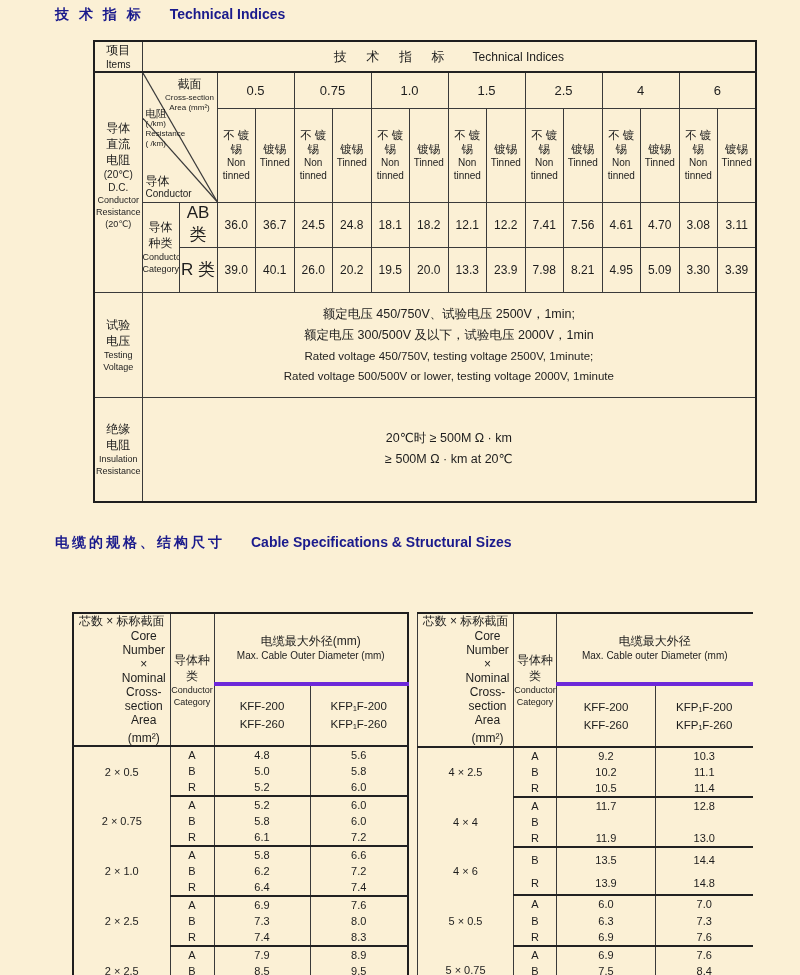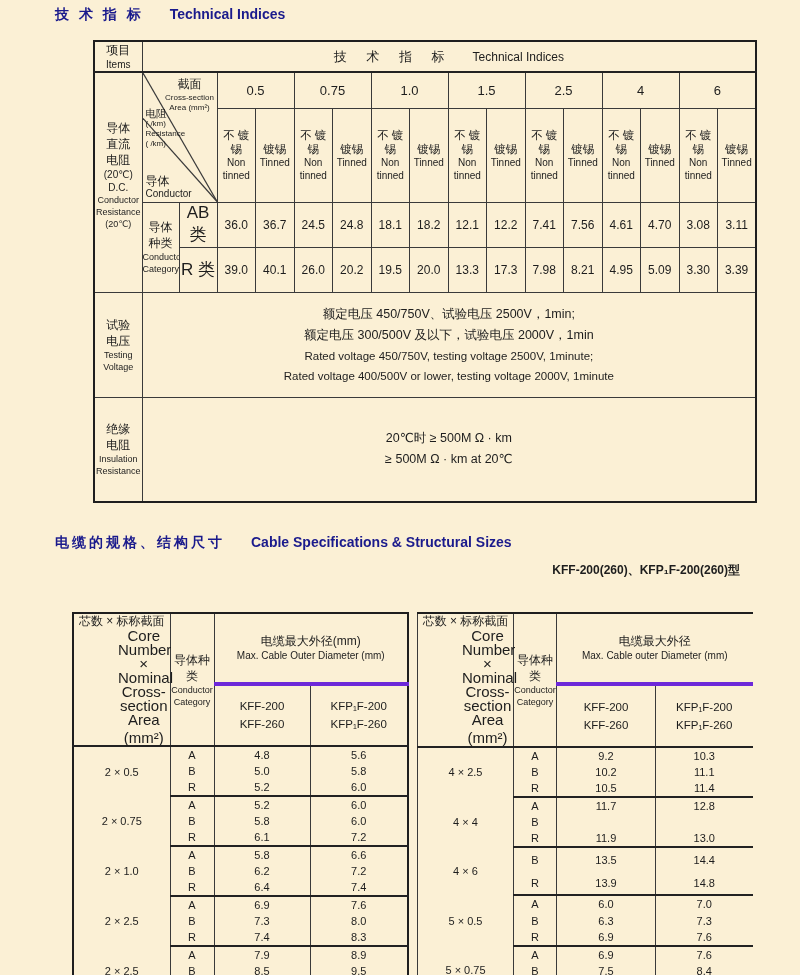--- a/index.html
+++ b/index.html
@@ -52,21 +52,21 @@
   .t2 tr.h1{height:44px;}
   .t2 tr.h2{height:38px;}
   .t2 td.hjoin{border-bottom:2px solid #222;}
   .t2 td.diahead{border-bottom:4px solid #6d28d9;}
   .t2 td.sub{border-bottom:2px solid #222;font-size:11.5px;line-height:18px;}
   .t2 tr.gr{height:16px;}
   .t2 tr.gr2{height:24px;}
   .t2 tr.glast td{border-bottom:2px solid #222;}
   .t2 td.val,.t2 td.cat,.t2 td.glabel{font-size:11px;line-height:16px;}
   .t2 .corehead .zh12{font-size:12px;line-height:15px;}
-  .t2 .corehead .en10{font-size:15px;line-height:14px;padding-left:44px;}
+  .t2 .corehead .en10{font-size:12px;line-height:14px;padding-left:44px;}
   .mm2{margin-top:4px;}
   
   .typelines{position:absolute;right:60px;top:560px;text-align:right;font-weight:bold;font-size:12px;line-height:20px;}
 </style>
 </head>
 <body>
 
 <div class="sec-title navy" style="top:6px;">
   <span class="zh-t">技 术 指 标</span><span>Technical Indices</span>
 </div>
@@ -236,40 +236,40 @@
 </tr>
 <tr class="r5">
   <td class="abr">R 类</td>
   <td class="num">39.0</td>
   <td class="num">40.1</td>
   <td class="num">26.0</td>
   <td class="num">20.2</td>
   <td class="num">19.5</td>
   <td class="num">20.0</td>
   <td class="num">13.3</td>
-  <td class="num">17.3</td>
+  <td class="num">23.9</td>
   <td class="num">7.98</td>
   <td class="num">8.21</td>
   <td class="num">4.95</td>
   <td class="num">5.09</td>
   <td class="num">3.30</td>
   <td class="num">3.39</td>
 </tr>
 <tr class="r6">
   <td>
     <div class="zh12">试验</div>
     <div class="zh12">电压</div>
     <div class="en9">Testing</div>
     <div class="en9">Voltage</div>
   </td>
   <td colspan="16" class="vcontent">
     <div class="zl">额定电压 450/750V、试验电压 2500V，1min;</div>
     <div class="zl">额定电压 300/500V 及以下，试验电压 2000V，1min</div>
     <div class="el">Rated voltage 450/750V, testing voltage 2500V, 1minute;</div>
-    <div class="el">Rated voltage 400/500V or lower, testing voltage 2000V, 1minute</div>
+    <div class="el">Rated voltage 500/500V or lower, testing voltage 2000V, 1minute</div>
   </td>
 </tr>
 <tr class="r7">
   <td>
     <div class="zh12">绝缘</div>
     <div class="zh12">电阻</div>
     <div class="en9">Insulation</div>
     <div class="en9">Resistance</div>
   </td>
   <td colspan="16" class="vcontent">
@@ -278,21 +278,20 @@
   </td>
 </tr>
 </tbody>
   </table>
 
 <div class="sec-title navy" style="top:534px;">
   <span class="zh-t">电缆的规格、结构尺寸</span><span>Cable Specifications &amp; Structural Sizes</span>
 </div>
 
 <div class="typelines">
-  <div>KFF-200(260)、KFP₁F-200(260)型</div>
 </div>
 
 <div class="t2wrap">
 <table class="t2 t2l">
 <colgroup>
         <col style="width:97px">
         <col style="width:44px">
         <col style="width:96px">
         <col style="width:98px">
       </colgroup>

